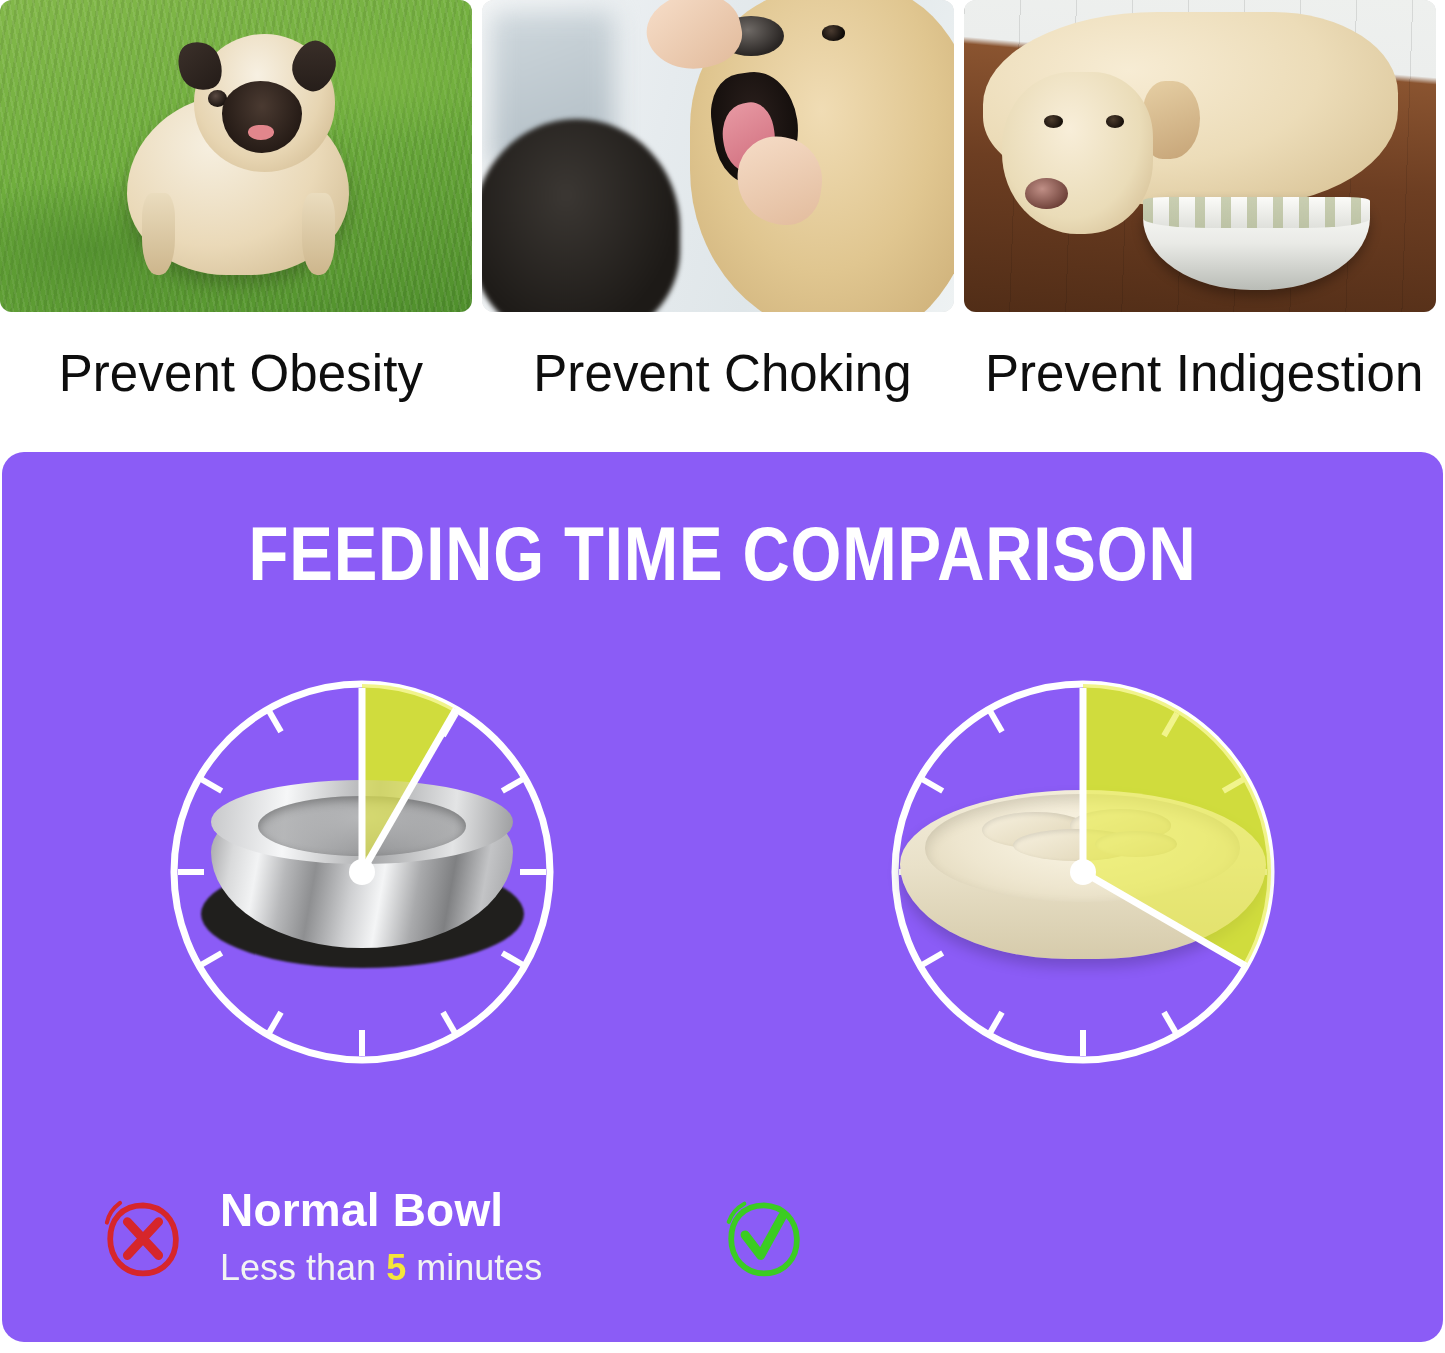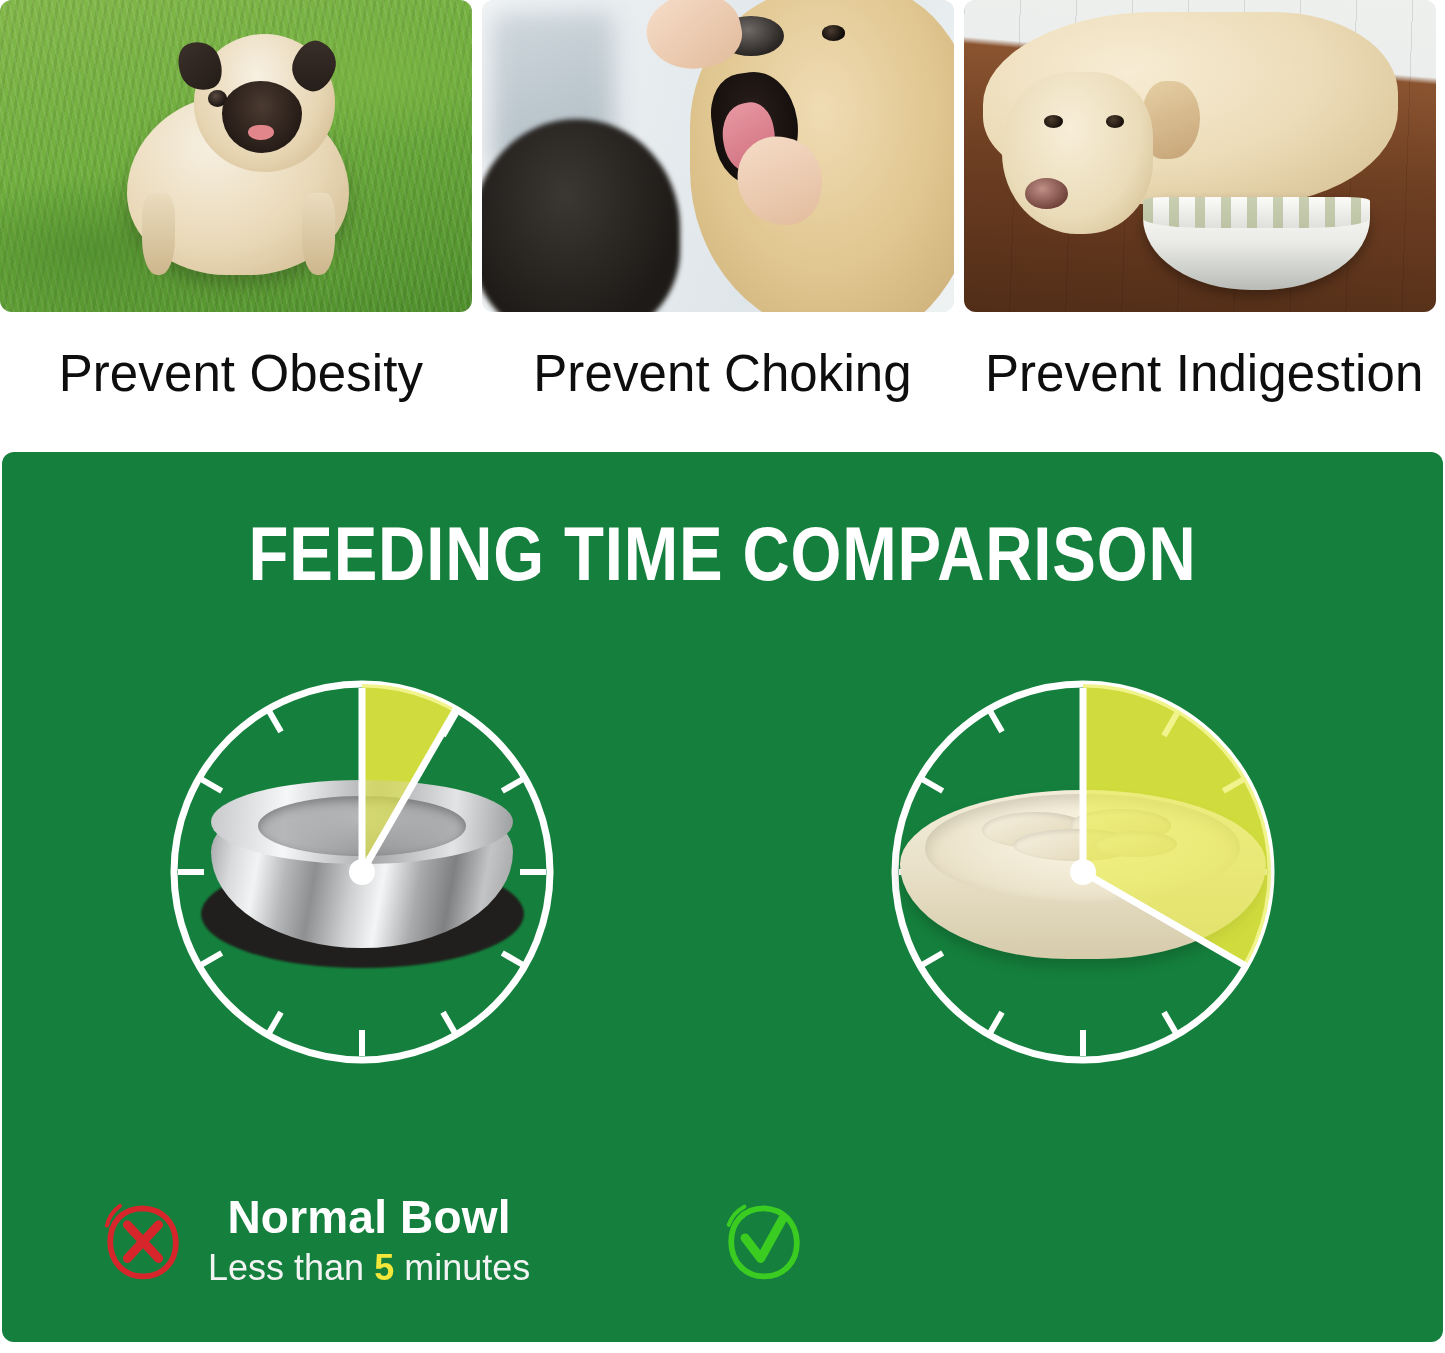--- a/index.html
+++ b/index.html
@@ -225,22 +225,22 @@
     font-weight: 500;
     color: #0e0e0e;
     letter-spacing: .1px;
   }
 
   
   .panel {
     position: absolute;
     left: 2px; top: 452px;
     width: 1441px; height: 890px;
-    background: #15803d;
-    border-radius: 12px;
+    background: #8b5cf6;
+    border-radius: 22px;
   }
   .panel-title {
     position: absolute;
     top: 58px; left: 0; width: 100%;
     text-align: center;
     color: #ffffff;
     font-size: 76px;
     font-weight: 700;
     letter-spacing: 1px;
     transform: scaleX(.86);
@@ -340,39 +340,38 @@
     position: absolute;
     bottom: 52px; left: 0; width: 100%;
     display: flex;
   }
   .legend-col {
     width: 50%;
     display: flex;
     align-items: center;
     padding-left: 100px;
     box-sizing: border-box;
-    gap: 24px;
-    text-align: center;
+    gap: 36px;
   }
   .legend-col.right { padding-left: 0; }
   .mark { width: 82px; height: 82px; flex: 0 0 82px; }
   .legend-text { display: flex; flex-direction: column; }
   .legend-title {
     color: #ffffff;
     font-size: 46px;
     font-weight: 700;
     line-height: 1.02;
     letter-spacing: .2px;
   }
   .legend-sub {
     color: #f2f4f3;
     font-size: 36px;
     font-weight: 400;
     line-height: 1.25;
-    margin-top: 4px;
+    margin-top: 11px;
     white-space: nowrap;
   }
   .hl { color: #f5e63a; font-weight: 700; }
 </style>
 </head>
 <body>
 
 <div class="photo-row">
 
   <div class="photo-cell">

